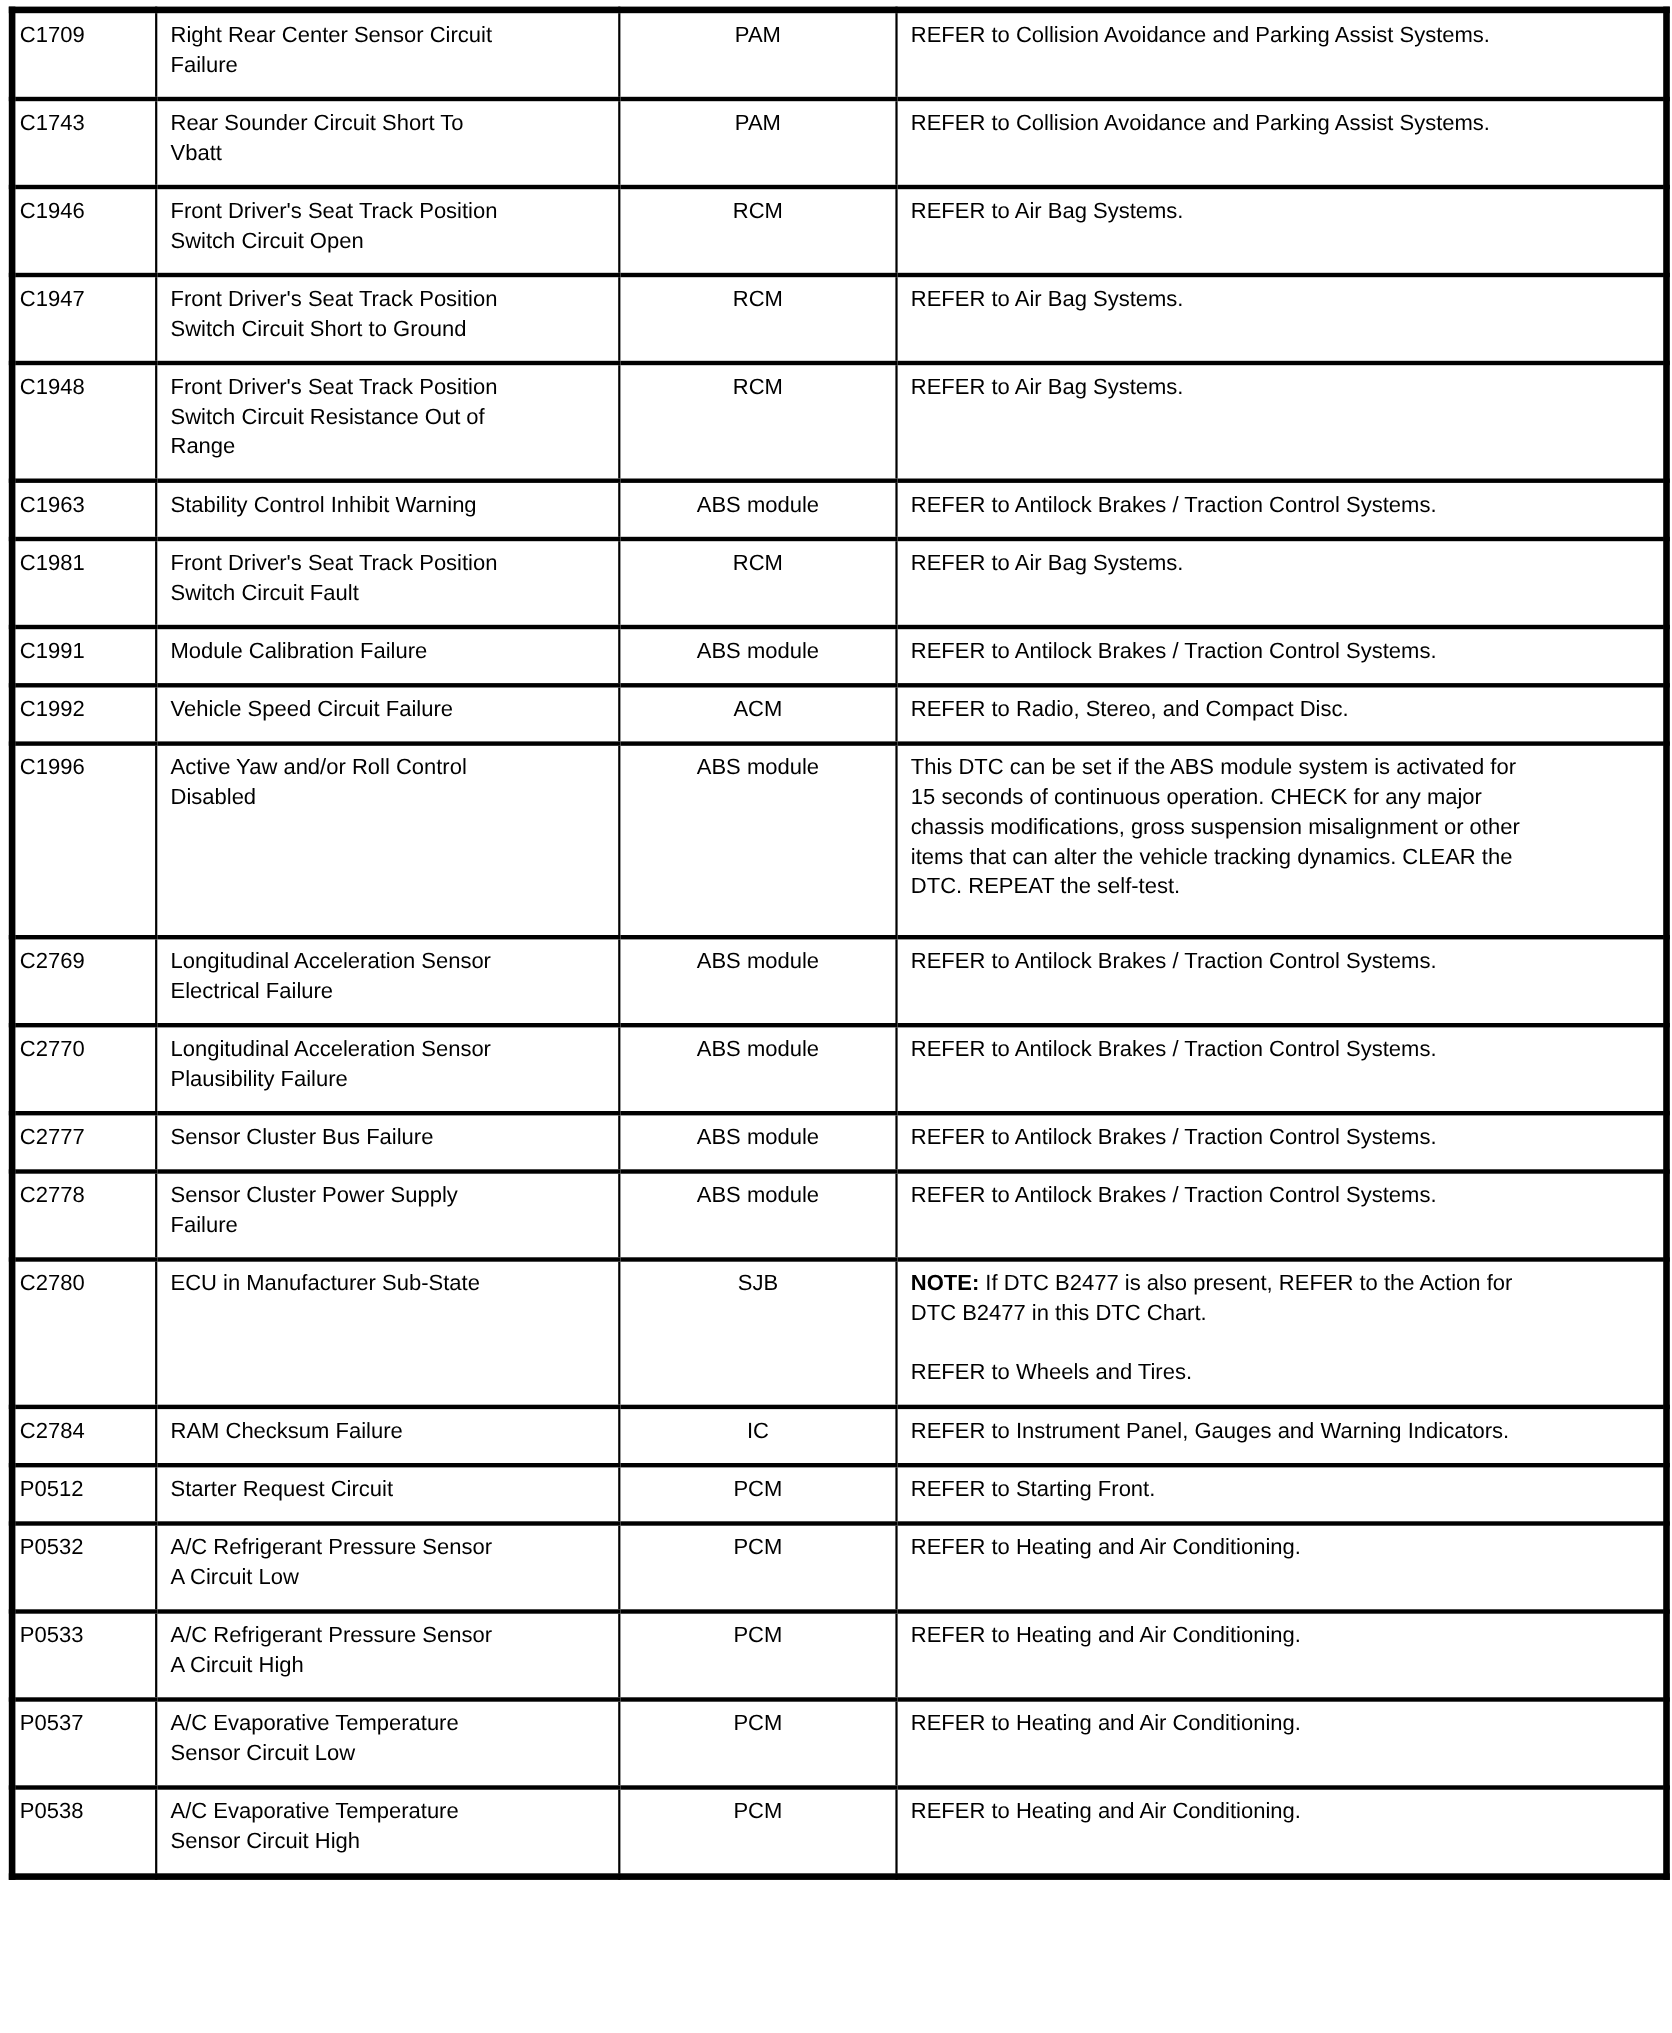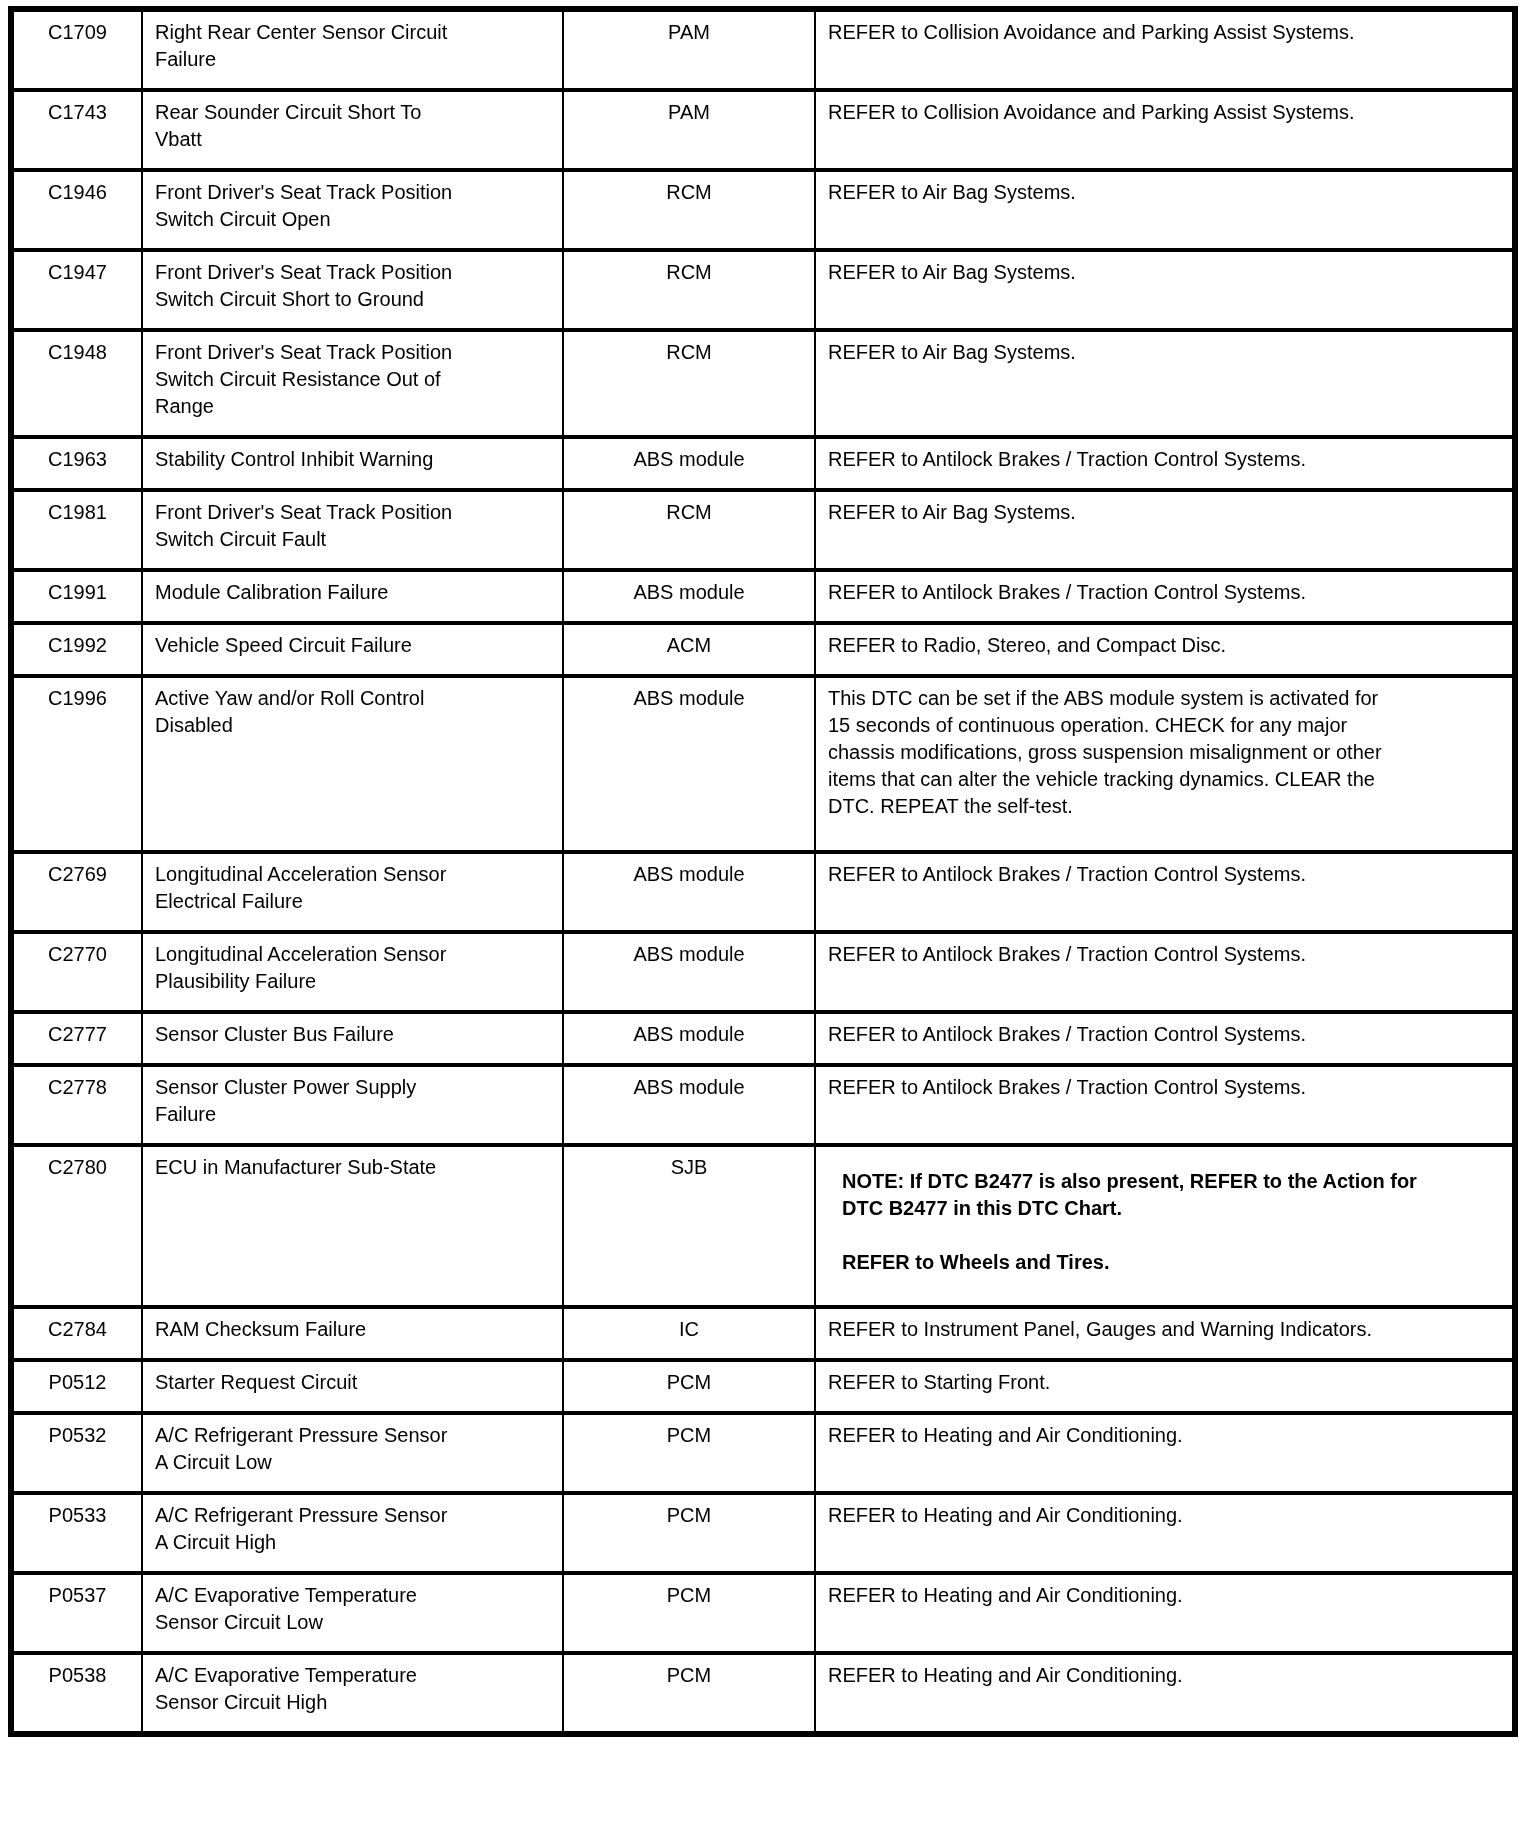--- a/index.html
+++ b/index.html
@@ -39,39 +39,37 @@
     font-size: 20px;
     line-height: 27px;
     padding: 7px 12px 15px 12px;
     border-left-width: 2px;
     border-right-width: 2px;
     border-top-width: 4px;
     border-bottom-width: 4px;
     word-wrap: break-word;
   }
   td.code {
-    text-align: center;
     padding-left: 4px;
     padding-right: 4px;
     white-space: nowrap;
   }
   td.desc {
     white-space: pre-line;
   }
   td.module {
     text-align: center;
     margin-left: 46px;
   }
   td.action {
     white-space: pre-line;
   }
   td.action p {
-    margin: 14px;
+    margin: 0;
     white-space: pre-line;
-    font-weight: bold;
   }
   td.action p + p {
     margin-top: 27px;
   }
   
   tr.row-C1996 td { padding-bottom: 30px; }
 </style>
 </head>
 <body>
 

